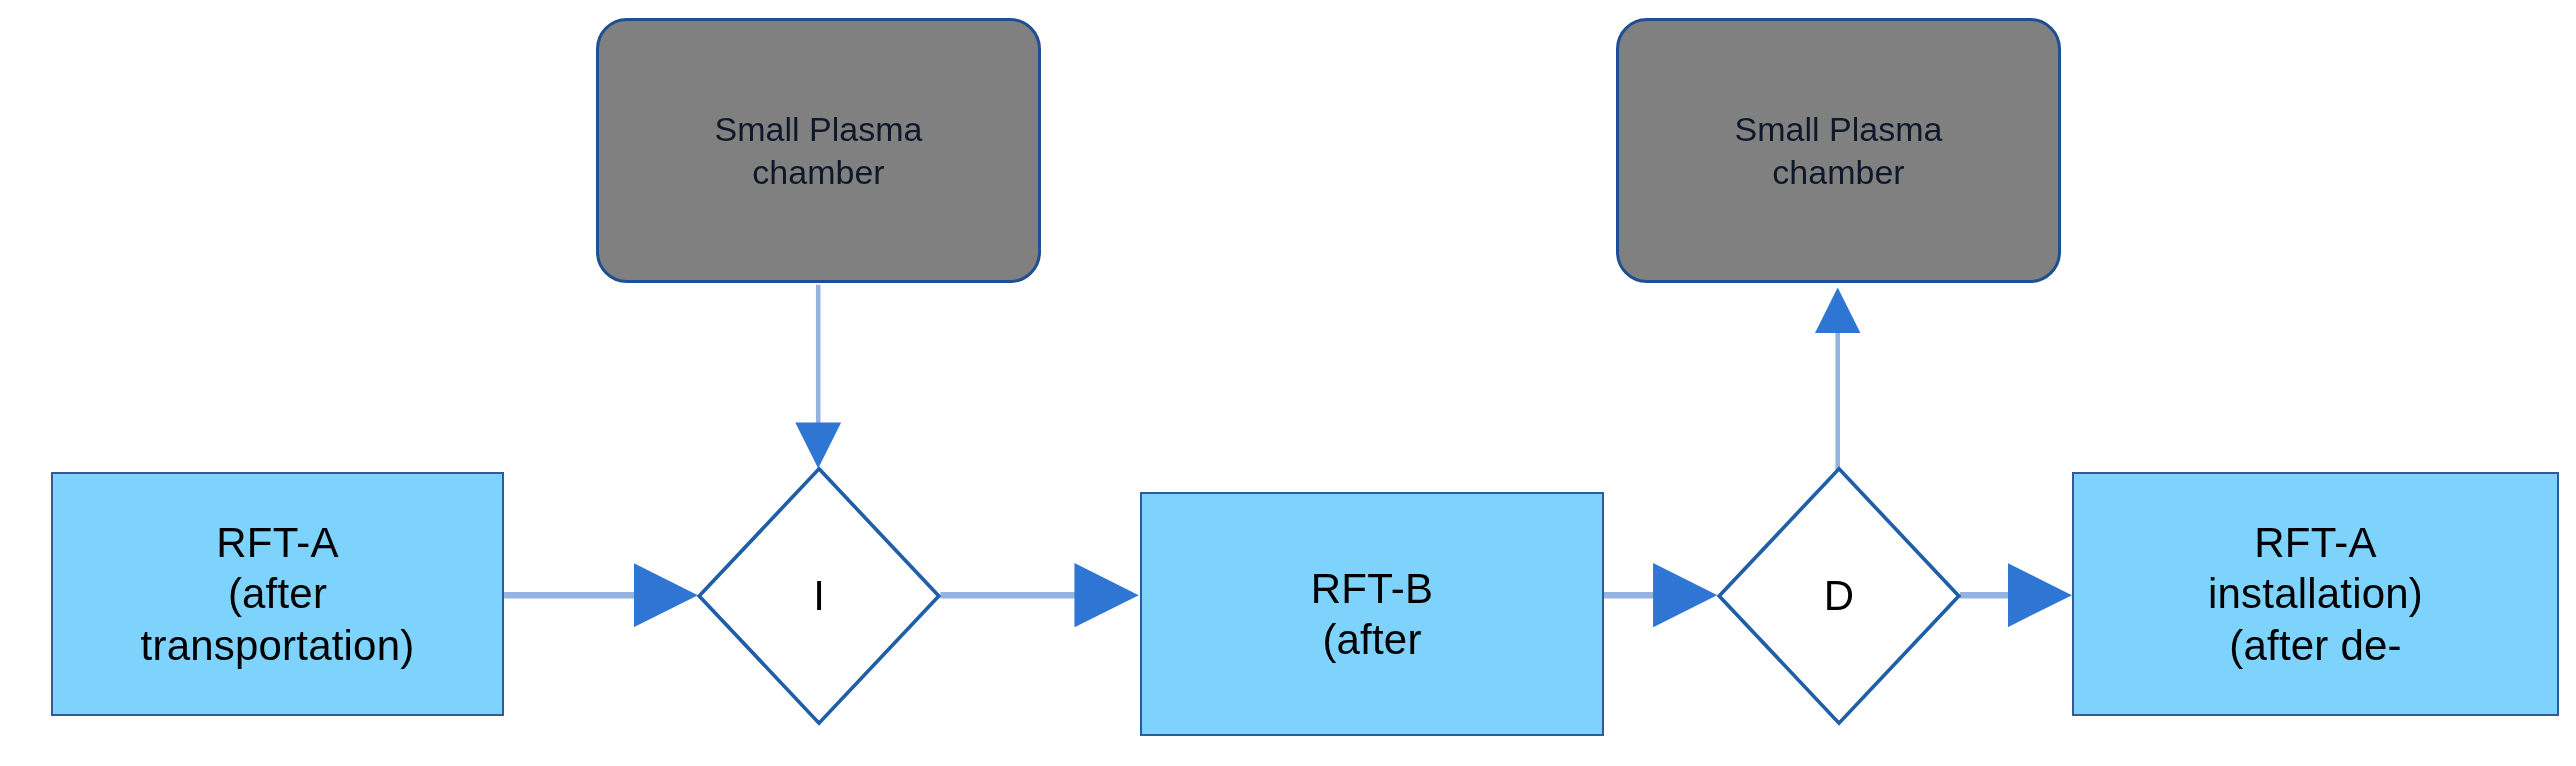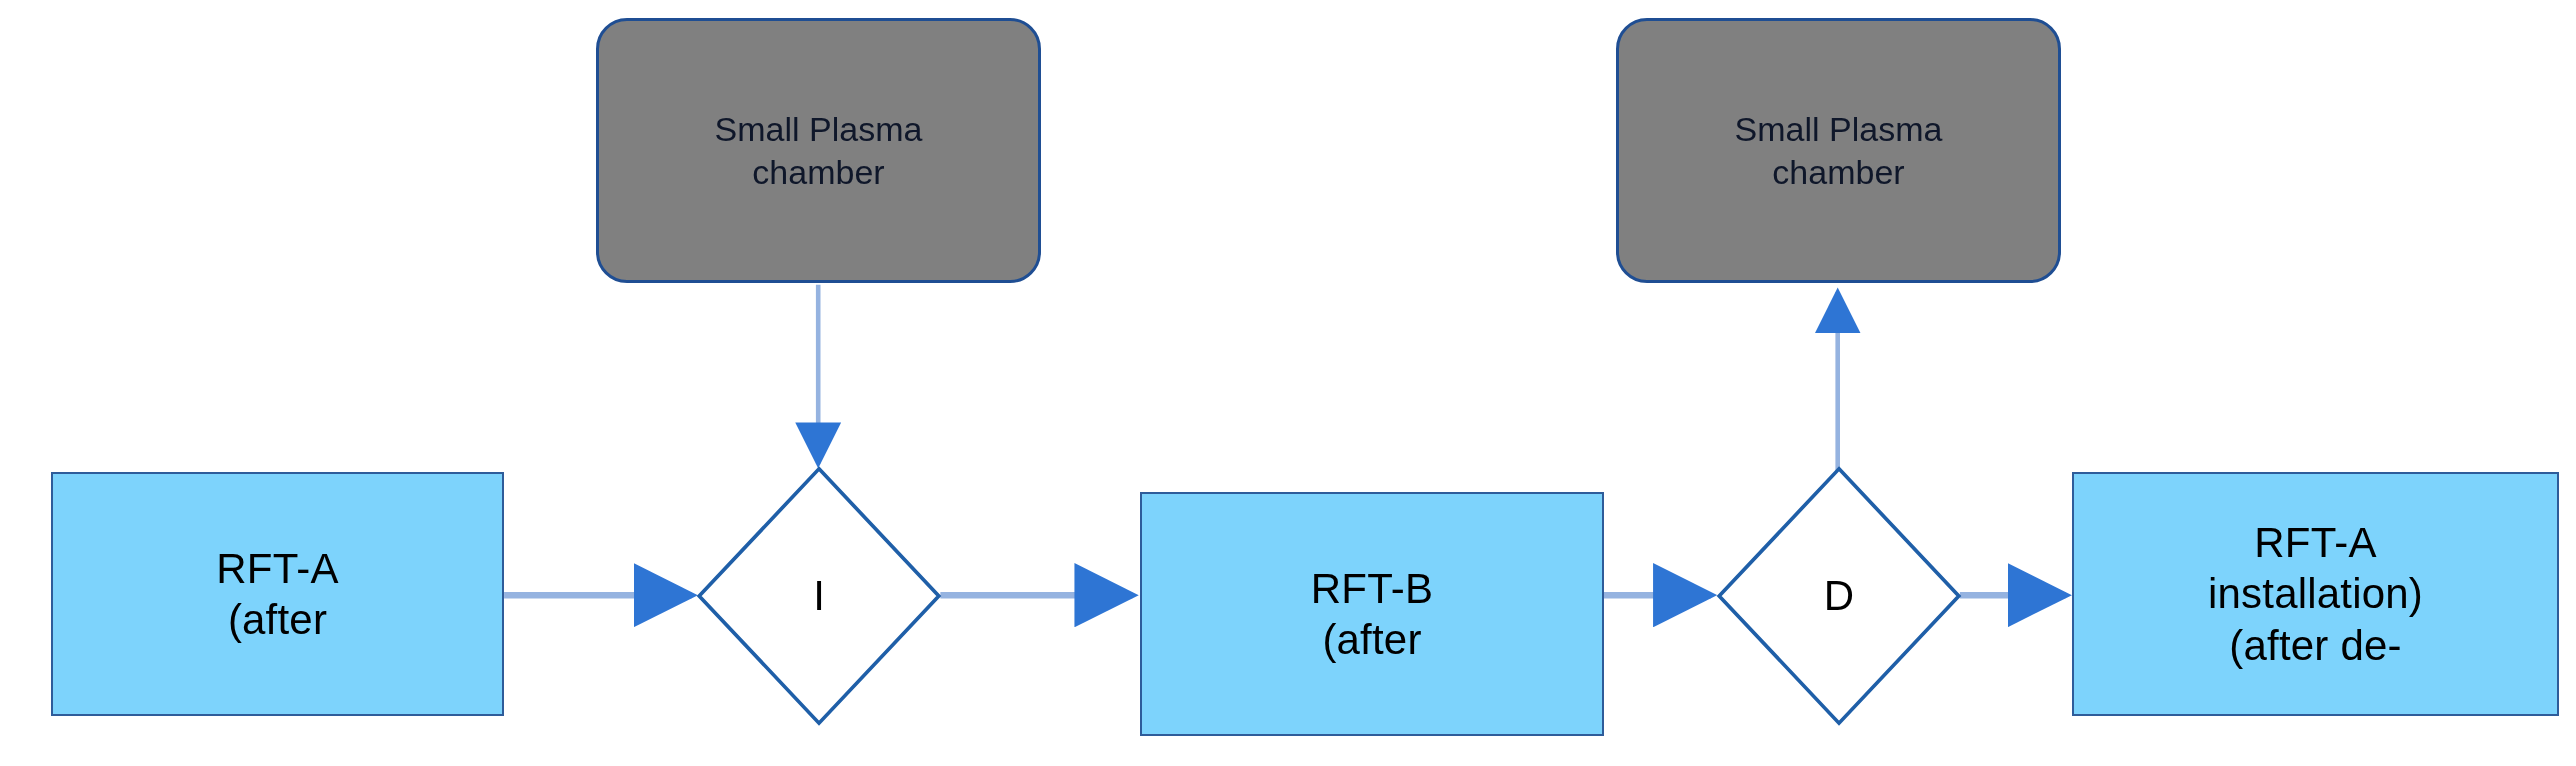--- a/index.html
+++ b/index.html
@@ -111,20 +111,21 @@
 
     <line x1="2000" y1="513" x2="2000" y2="318" stroke="#95B3E0" stroke-width="5" marker-end="url(#arrow-u)"></line>
 
     <line x1="2133" y1="648" x2="2248" y2="648" stroke="#95B3E0" stroke-width="7" marker-end="url(#arrow-r)"></line>
   </svg>
 
   <div class="node proc-box" style="left:51px; top:472px; width:453px; height:244px;">
     <div class="label">
       <div>RFT-A</div>
       <div>(after</div>
+      <div>transportation)</div>
     </div>
   </div>
 
   <div class="node chamber-box" style="left:596px; top:18.4px; width:445px; height:265px;">
     <div class="label">
       <div>Small Plasma</div>
       <div>chamber</div>
     </div>
   </div>
 

